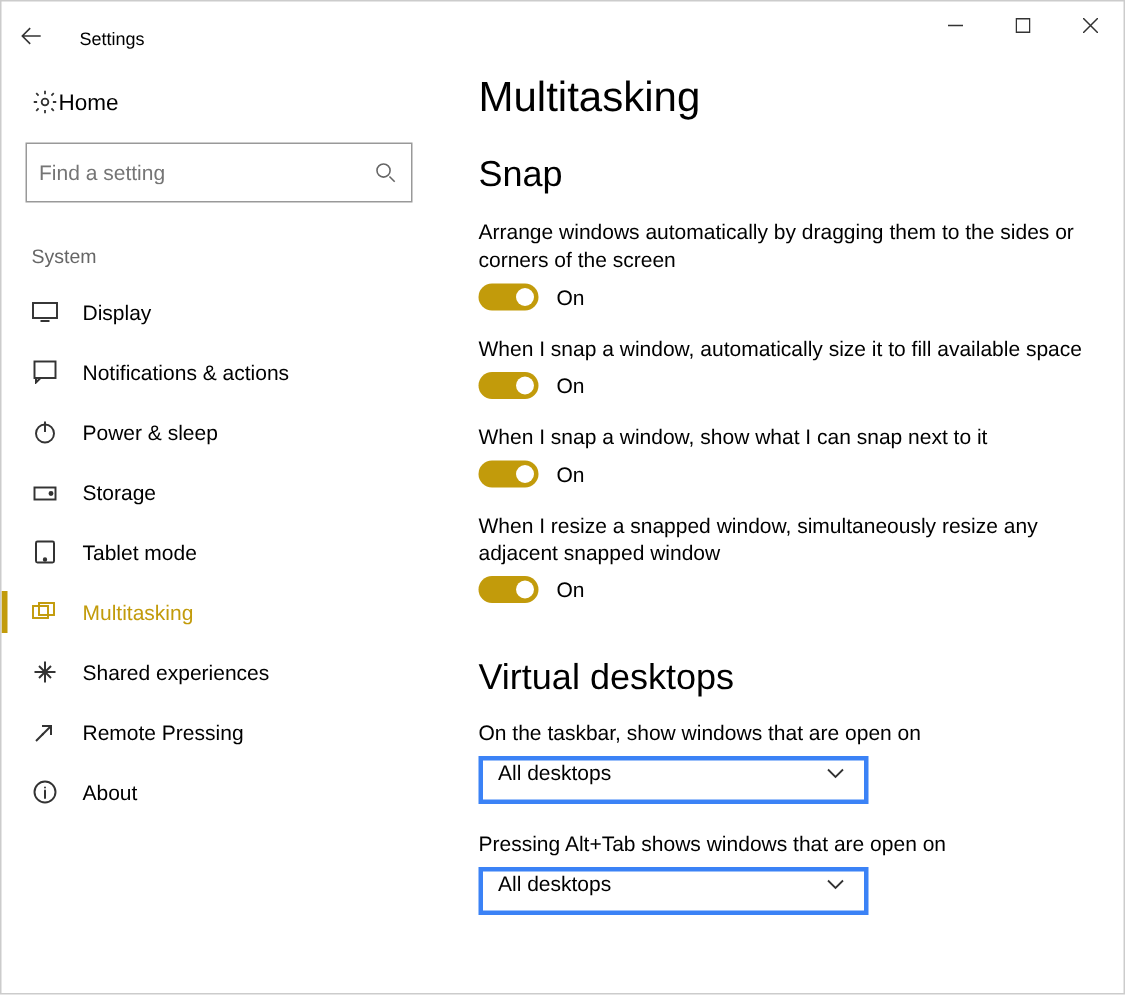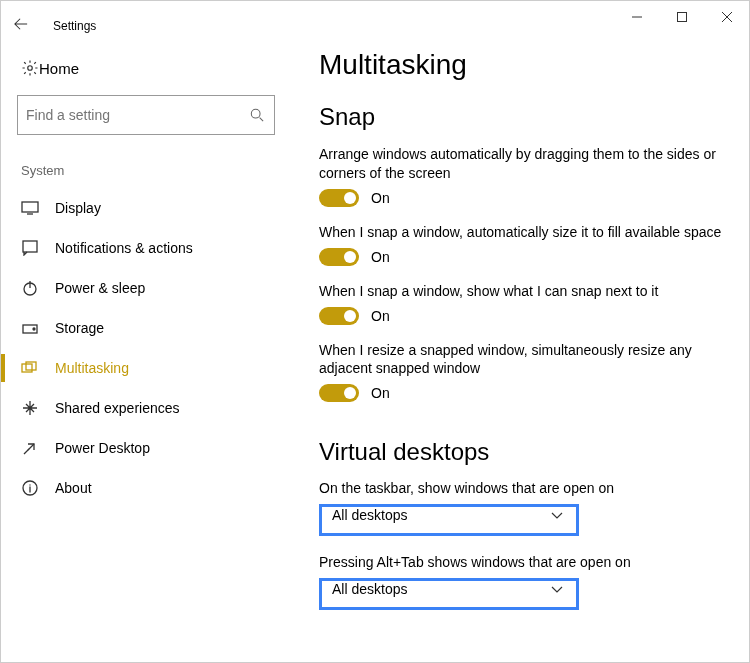--- a/index.html
+++ b/index.html
@@ -114,20 +114,29 @@
       </li>
       <li class="side-item">
         <span class="icon">
             <svg width="16" height="16" viewBox="0 0 16 16" fill="none" stroke="#333" stroke-width="1.3">
               <rect x="1" y="5" width="14" height="8"></rect>
               <circle cx="12" cy="9" r="1" fill="#333"></circle>
             </svg>
           </span>
         <span>Storage</span>
       </li>
+      <li class="side-item">
+        <span class="icon">
+            <svg width="16" height="16" viewBox="0 0 16 16" fill="none" stroke="#333" stroke-width="1.3">
+              <rect x="2" y="1" width="12" height="14" rx="1"></rect>
+              <circle cx="8" cy="13" r="0.8" fill="#333"></circle>
+            </svg>
+          </span>
+        <span>Tablet mode</span>
+      </li>
       <li class="side-item active">
         <span class="icon">
             <svg width="18" height="14" viewBox="0 0 18 14" fill="none" stroke="#c29b0b" stroke-width="1.3">
               <rect x="1" y="3" width="10" height="8"></rect>
               <rect x="5" y="1" width="10" height="8"></rect>
             </svg>
           </span>
         <span>Multitasking</span>
       </li>
       <li class="side-item">
@@ -138,21 +147,21 @@
           </span>
         <span>Shared experiences</span>
       </li>
       <li class="side-item">
         <span class="icon">
             <svg width="16" height="16" viewBox="0 0 16 16" fill="none" stroke="#333" stroke-width="1.3">
               <path d="M2 14l5-5M6 4h6v6"></path>
               <path d="M12 4l-6 6"></path>
             </svg>
           </span>
-        <span>Power Desktop</span>
+        <span>Remote Pressing</span>
       </li>
       <li class="side-item">
         <span class="icon">
             <svg width="16" height="16" viewBox="0 0 16 16" fill="none" stroke="#333" stroke-width="1.3">
               <circle cx="8" cy="8" r="7"></circle>
               <path d="M8 5v0M8 7v5" stroke-linecap="round"></path>
             </svg>
           </span>
         <span>About</span>
       </li>

